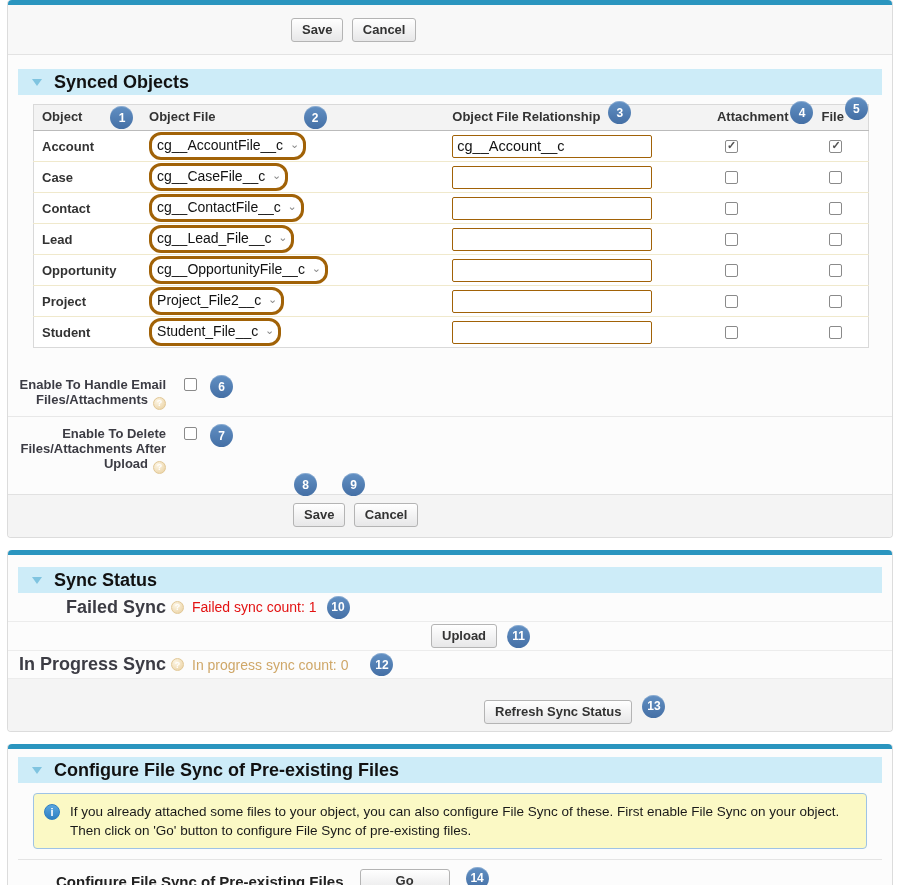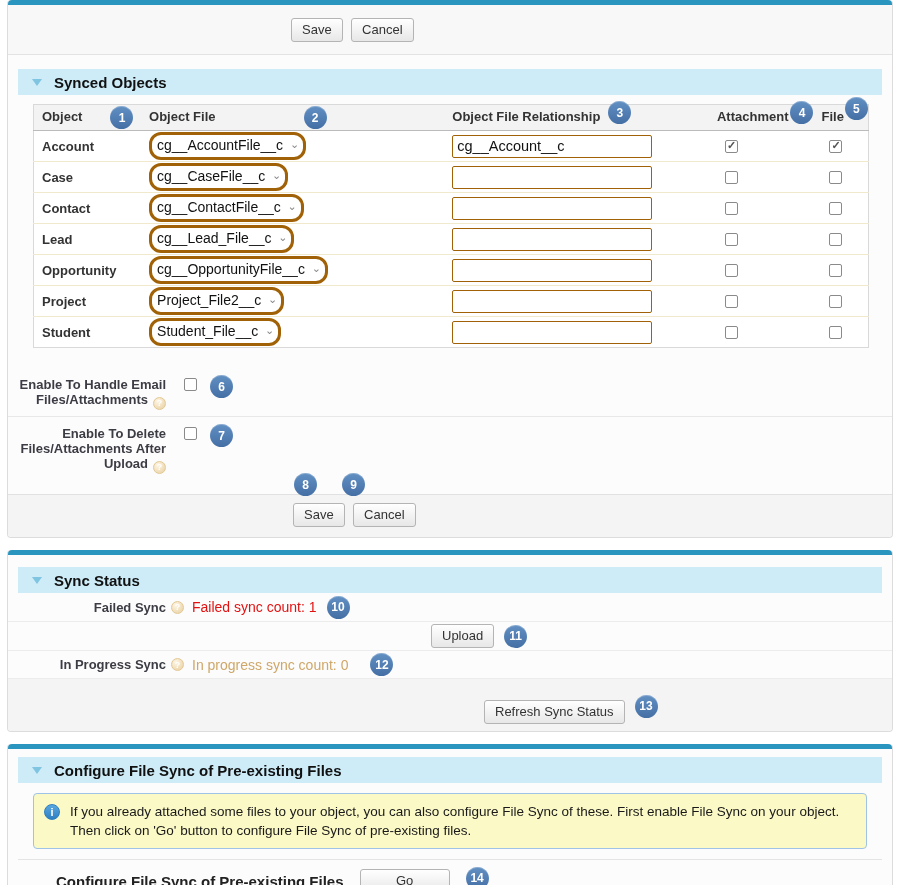--- a/index.html
+++ b/index.html
@@ -17,27 +17,27 @@
 
   
   .section-header {
     margin: 0 10px; height: 26px; background: #cdecf8;
     display: flex; align-items: center; padding-left: 14px;
   }
   .twisty {
     width: 0; height: 0; border-left: 5px solid transparent; border-right: 5px solid transparent;
     border-top: 7px solid #7fc4e0; margin-right: 12px; cursor: pointer;
   }
-  .section-title { font-size: 15px; font-weight: bold; color: #111; }
+  .section-title { font-size: 18px; font-weight: bold; color: #111; }
 
   
   .btn {
     display: inline-block; background: linear-gradient(#ffffff, #e7e7e8);
     border: 1px solid #b4b4b4; border-radius: 3px; color: #333;
-    font-family: "Liberation Sans", sans-serif; font-size: 13px; font-weight: normal;
+    font-family: "Liberation Sans", sans-serif; font-size: 13px; font-weight: bold;
     padding: 3px 10px; cursor: pointer; line-height: 16px;
   }
   .btn + .btn { margin-left: 4px; }
   .btn.wide { min-width: 90px; }
 
   
   .badge {
     width: 23px; height: 23px; border-radius: 50%;
     background: linear-gradient(#6290c3, #446fa5);
     box-shadow: inset 0 1px 0 rgba(255,255,255,.25);
@@ -125,21 +125,21 @@
     margin-top: 14px; border-top: 1px solid #e1e1e1; background: #f4f4f4;
     padding: 8px 0 10px 285px; position: relative; border-radius: 0 0 4px 4px;
   }
   .gs-footer .badge.b8 { position: absolute; left: 286px; top: -22px; }
   .gs-footer .badge.b9 { position: absolute; left: 334px; top: -22px; }
 
   
   .ss-body { padding-top: 12px; }
   .ss-row { display: flex; align-items: center; min-height: 28px; padding: 2px 0; }
   .ss-row + .ss-row { border-top: 1px solid #ececec; }
-  .ss-label { width: 158px; text-align: right; font-size: 13px; font-weight: bold; color: #3c3c44; }
+  .ss-label { width: 158px; text-align: right; font-size: 18px; font-weight: bold; color: #3c3c44; }
   .ss-text-red { color: #e31212; font-size: 14px; margin-left: 8px; }
   .ss-text-tan { color: #cfa768; font-size: 14px; margin-left: 8px; }
   .ss-row .badge { margin-left: 10px; text-align: right; }
   .ss-row.retry-row { padding-left: 423px; }
   .ss-row.refresh-row { padding-left: 476px; background: #f4f4f4; padding-top: 21px; padding-bottom: 7px; border-radius: 0 0 4px 4px; }
   .ss-row.refresh-row .badge { position: relative; top: -6px; }
 
   
   .info-box {
     margin: 10px 25px 0 25px; background: #fbfacB; background: #fbf9c5;

